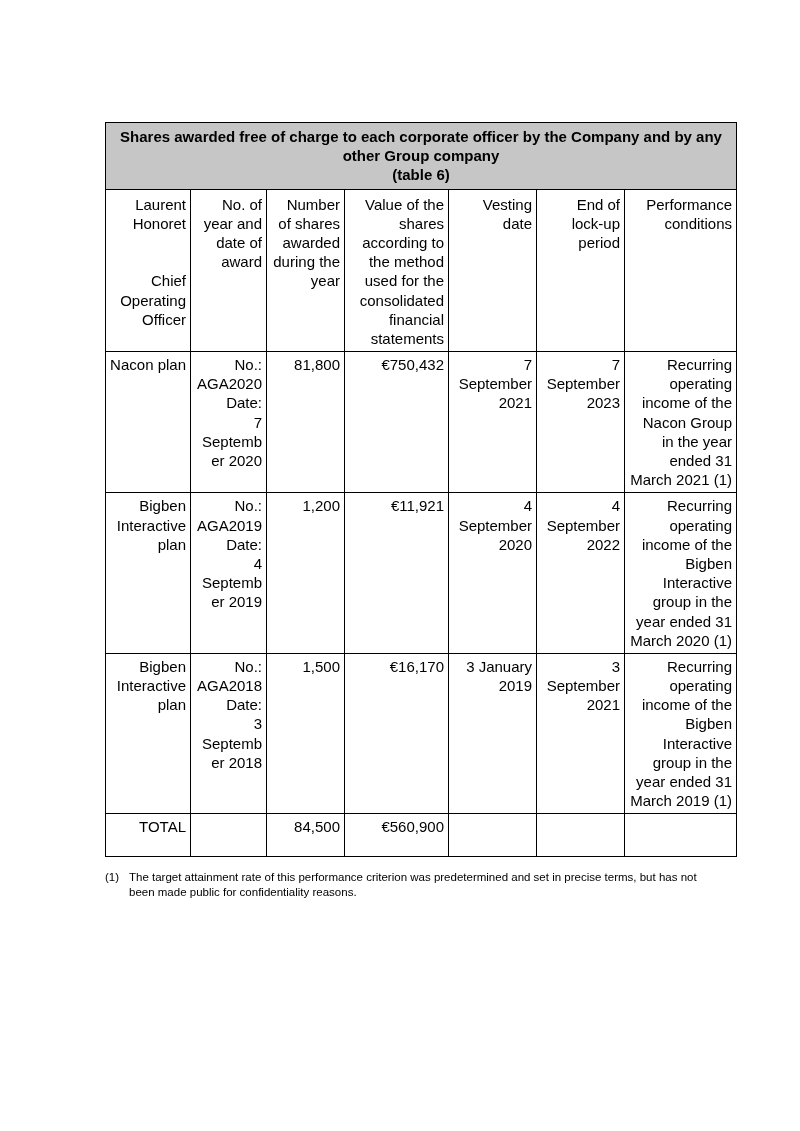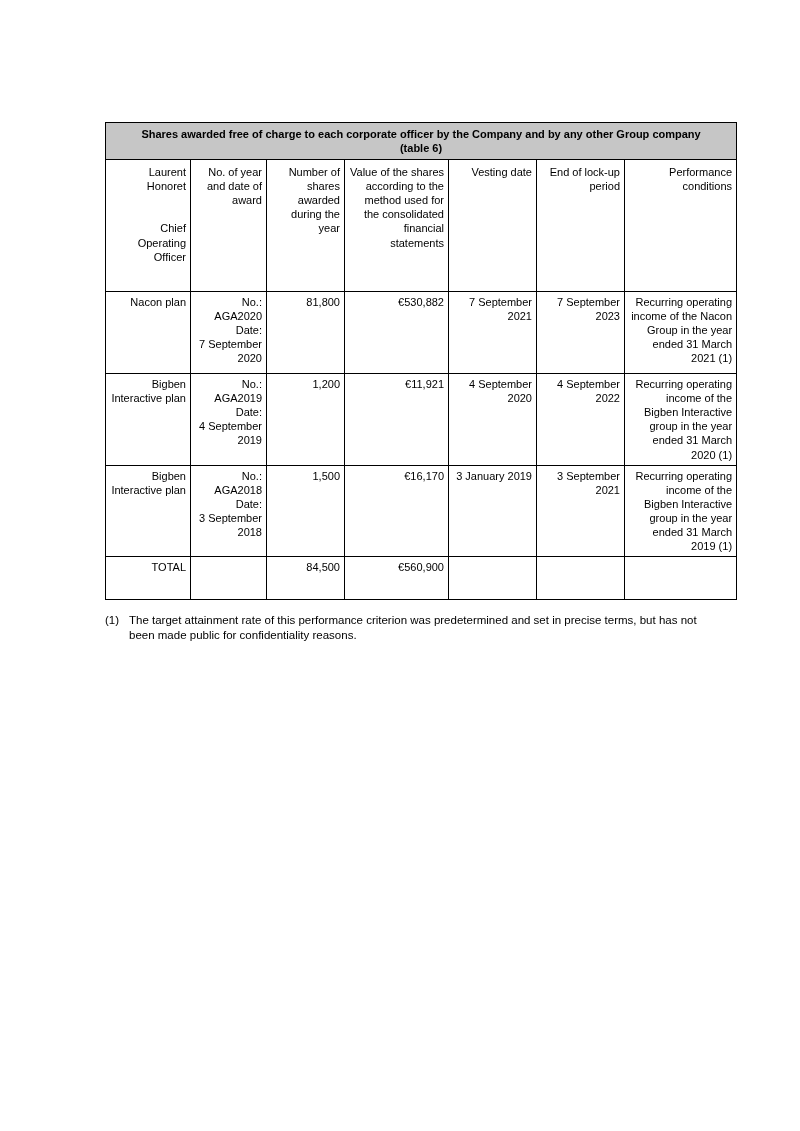--- a/index.html
+++ b/index.html
@@ -17,21 +17,21 @@
   }
   .content {
     position: absolute;
     left: 105px;
     top: 122px;
     width: 631px;
   }
   table.awards {
     border-collapse: collapse;
     width: 631px;
-    font-size: 11px;
+    font-size: 15px;
     line-height: 1.28;
     table-layout: fixed;
   }
   table.awards td, table.awards th {
     border: 1px solid #000;
     vertical-align: top;
     padding: 3px 4px;
     font-weight: normal;
     text-align: right;
     white-space: pre-line;
@@ -144,21 +144,21 @@
           <td>Performance conditions</td>
         </tr>
 
         <tr class="data-row-1">
           <td class="plan-name">Nacon plan</td>
           <td>No.:
 AGA2020
 Date:
 7 September 2020</td>
           <td class="num">81,800</td>
-          <td class="num">€530,882</td>
+          <td class="num">€750,432</td>
           <td class="date-left">7 September 2021</td>
           <td class="date-left">7 September 2023</td>
           <td class="perf">Recurring operating income of the Nacon Group in the year ended 31 March 2021 (1)</td>
         </tr>
 
         <tr class="data-row-2">
           <td class="plan-name">Bigben Interactive plan</td>
           <td>No.:
 AGA2019
 Date:

